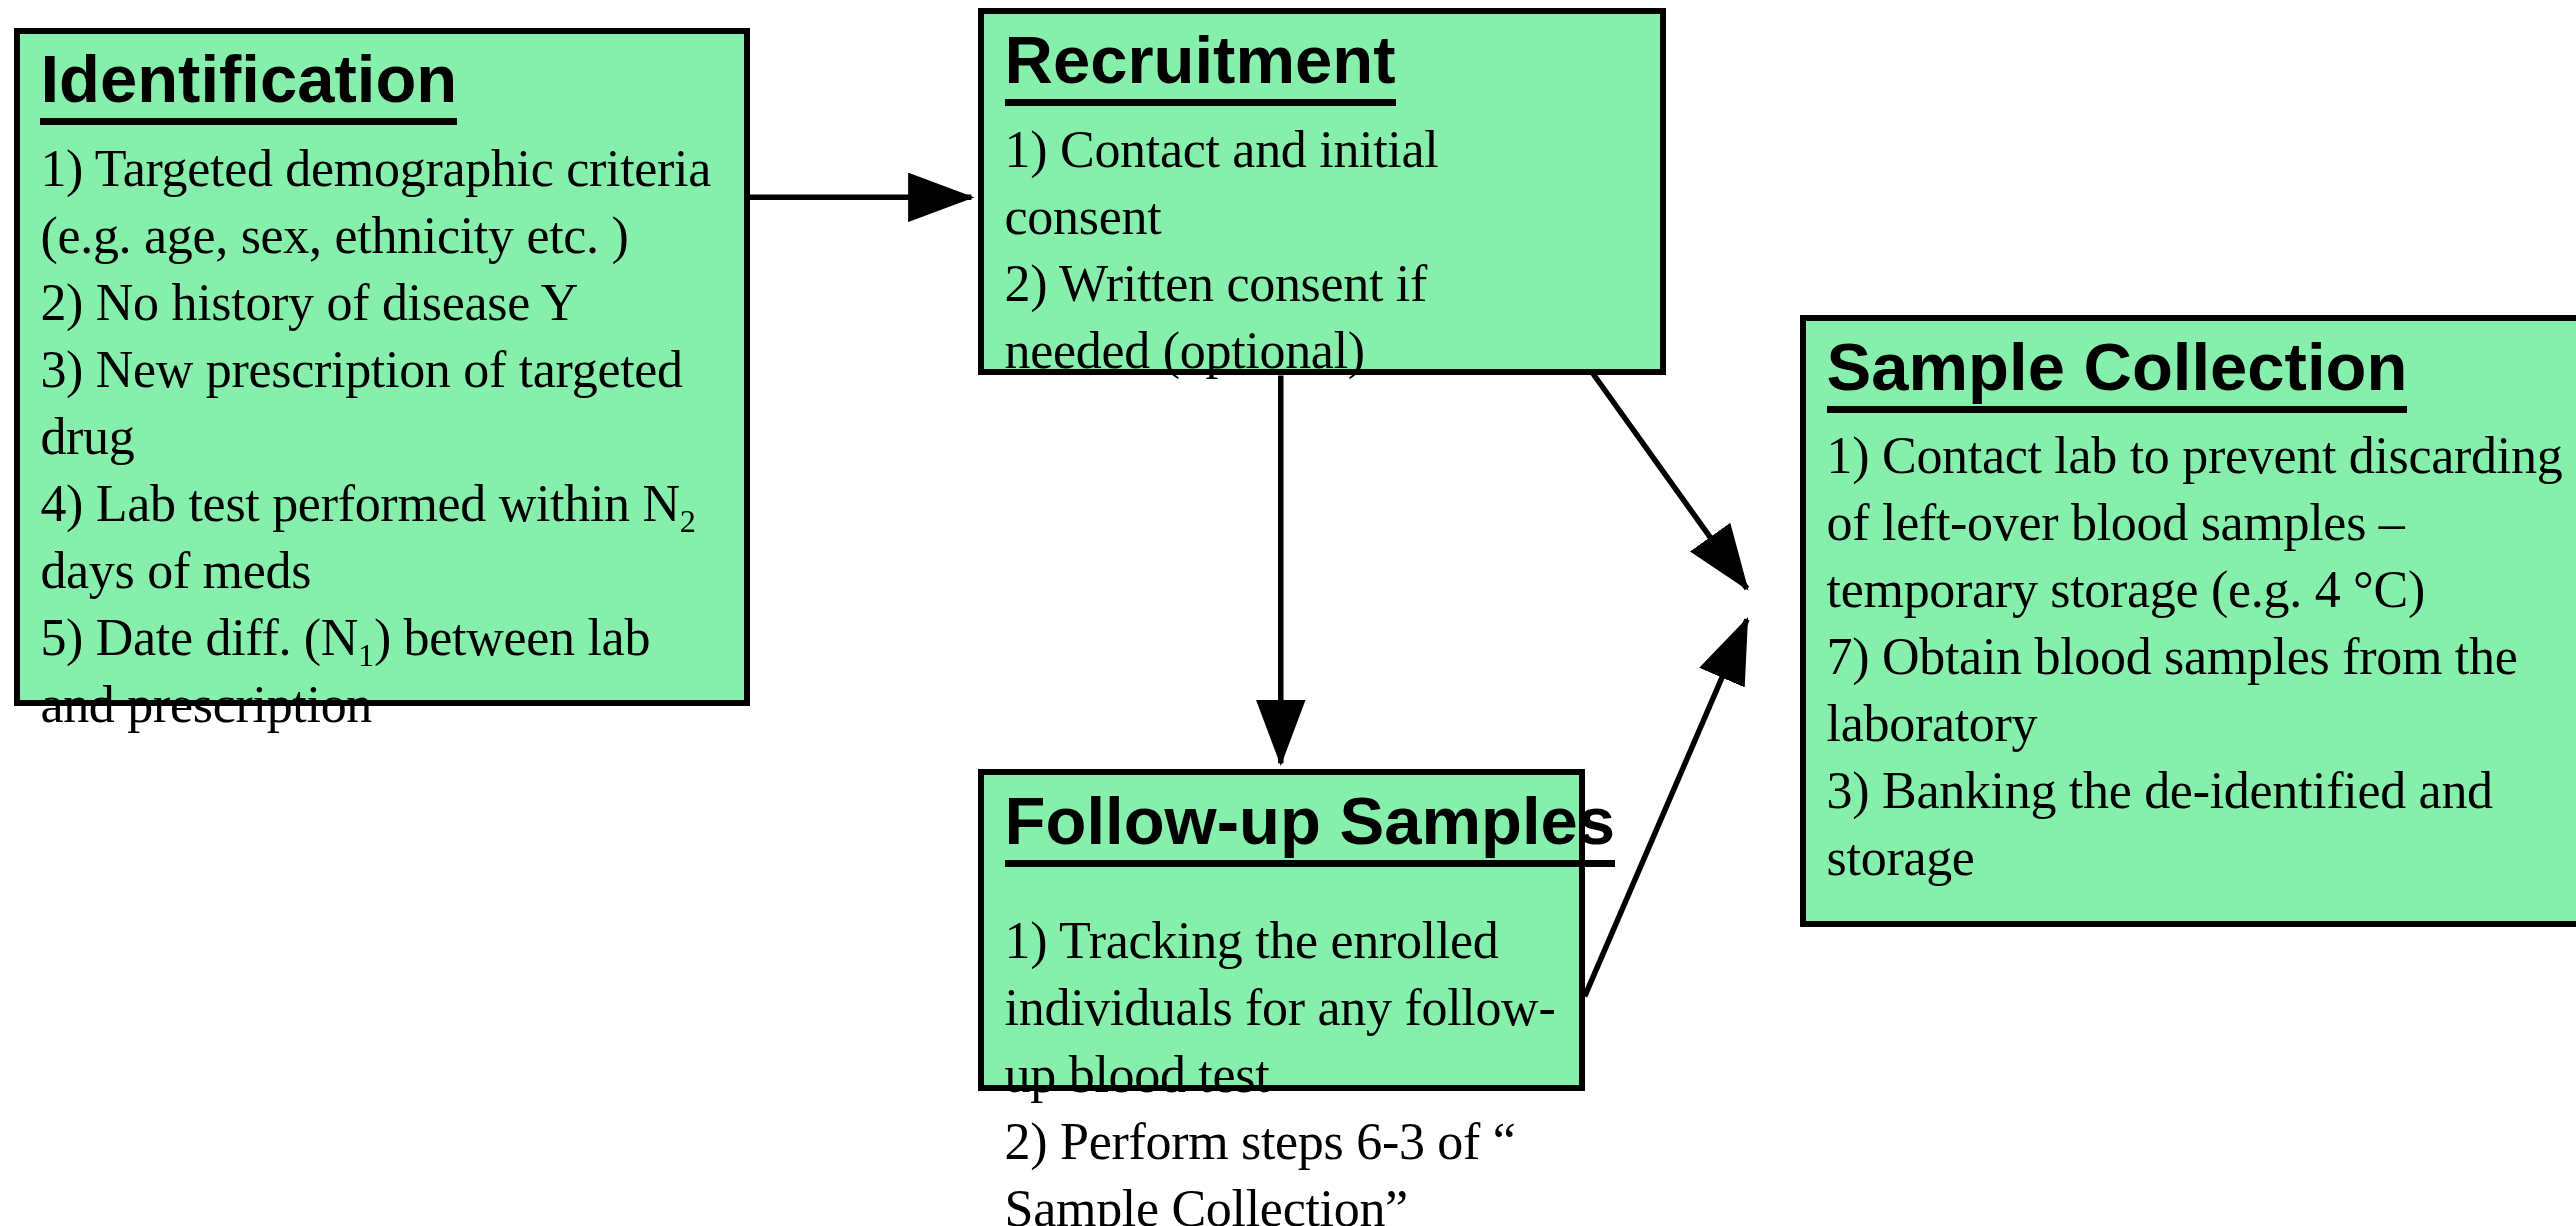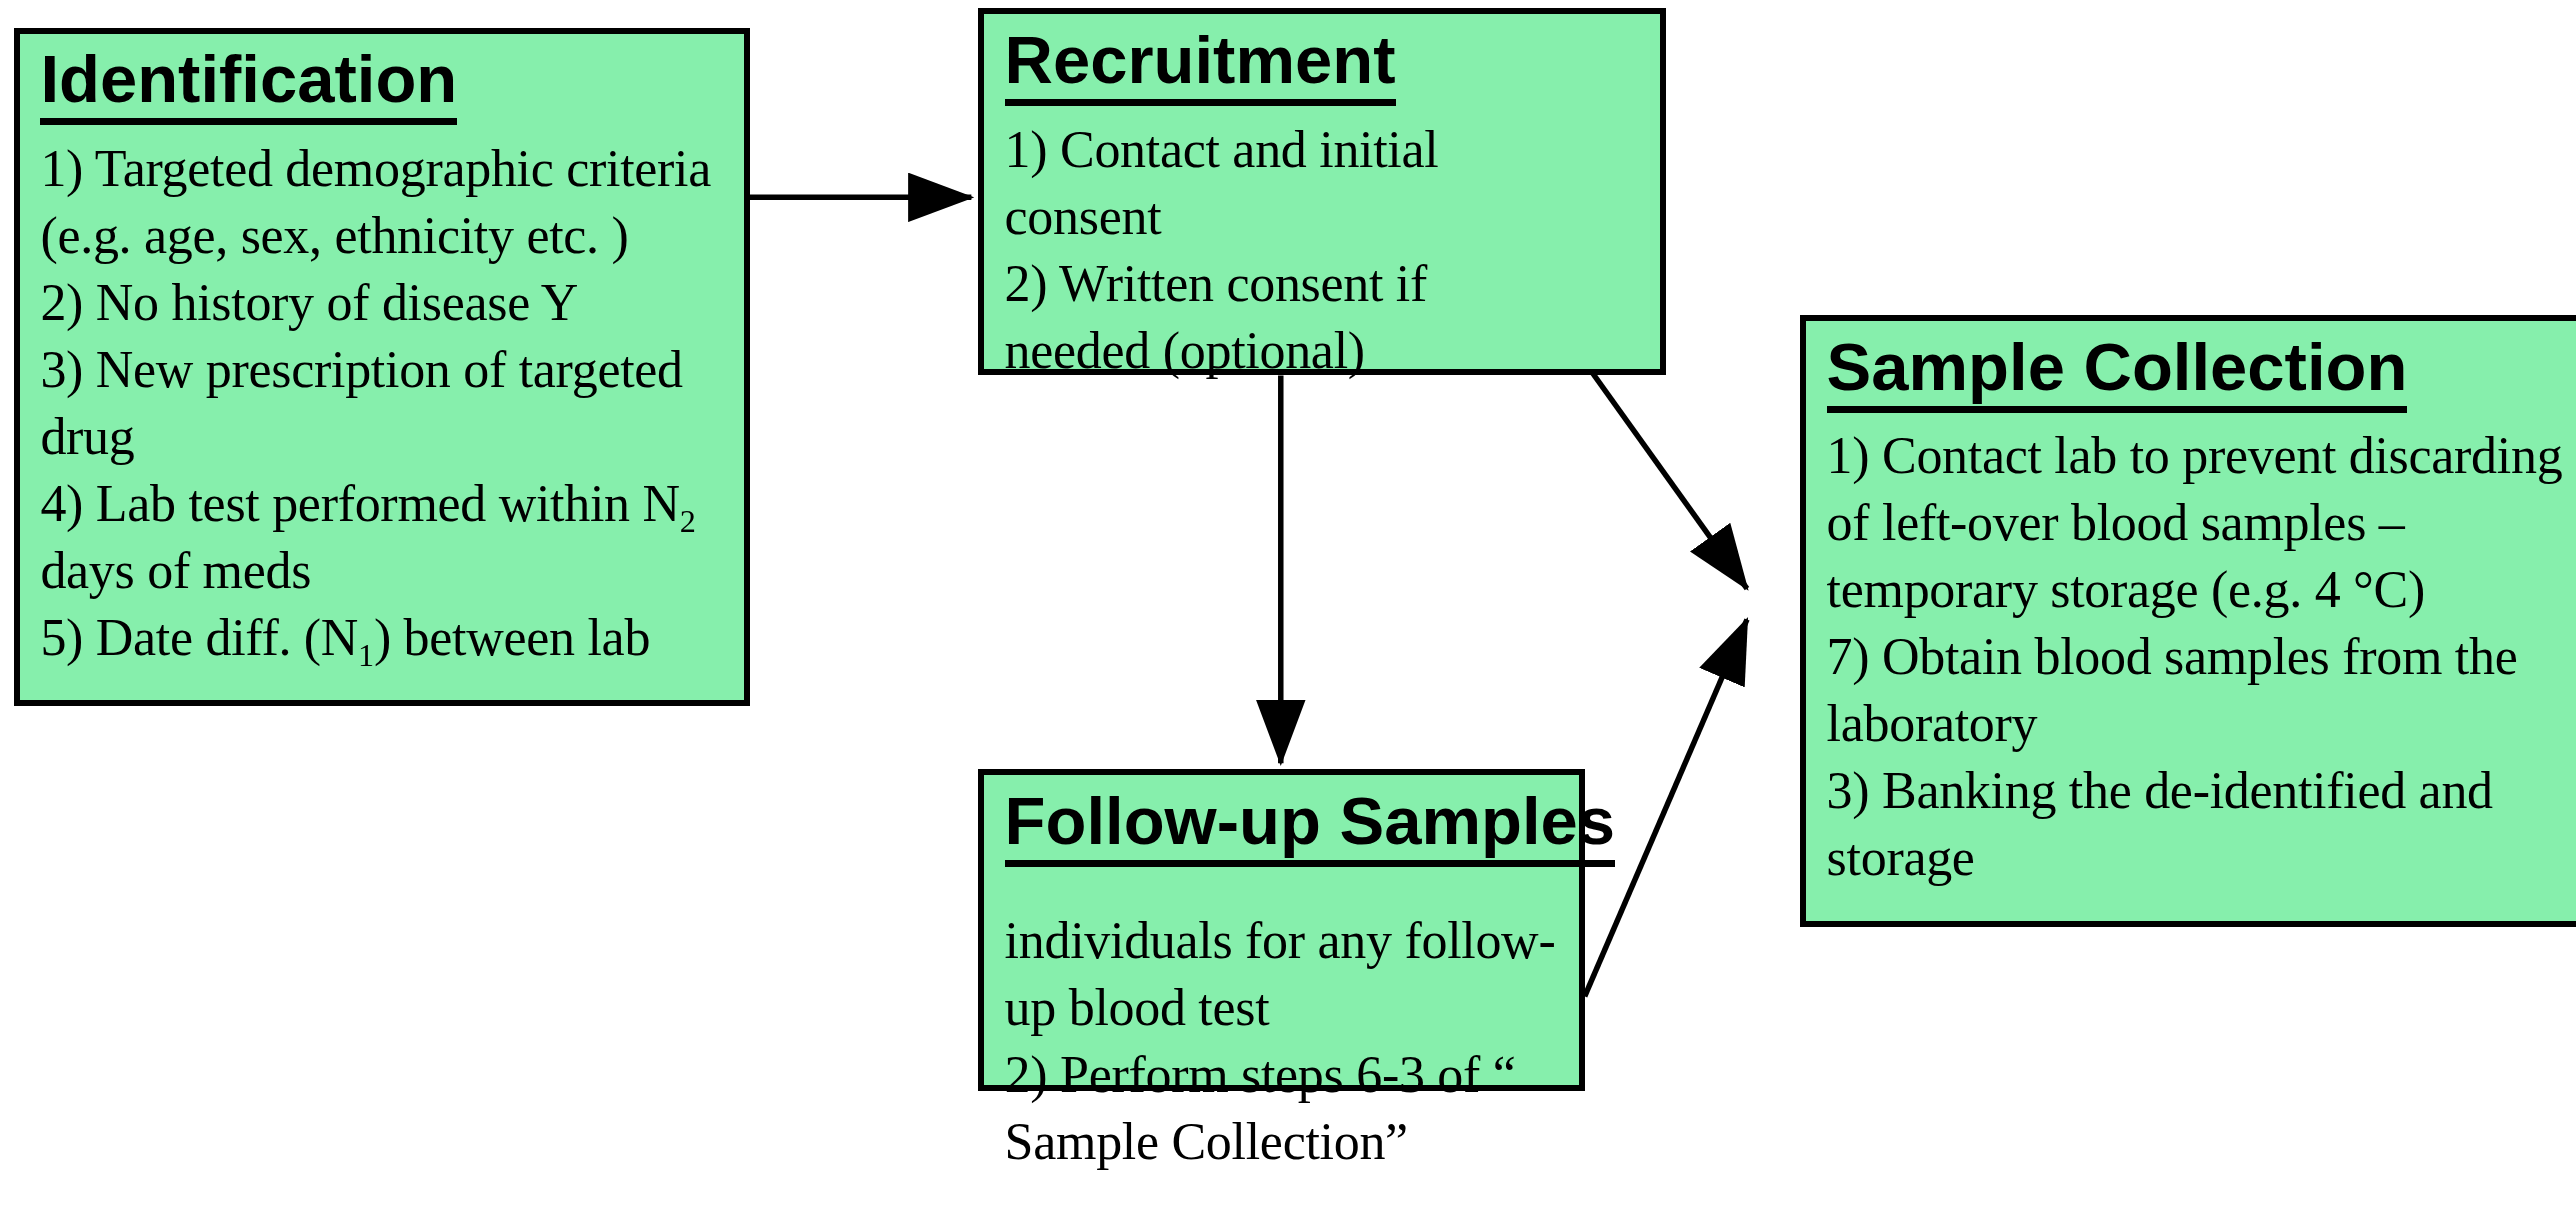--- a/index.html
+++ b/index.html
@@ -84,36 +84,38 @@
     <span class="box-title">Identification</span>
     <div class="box-body">
         <div class="ln">1) Targeted demographic criteria</div>
         <div class="ln">(e.g. age, sex, ethnicity etc. )</div>
         <div class="ln">2) No history of disease Y</div>
         <div class="ln">3) New prescription of targeted</div>
         <div class="ln">drug</div>
         <div class="ln">4) Lab test performed within N<sub>2</sub></div>
         <div class="ln">days of meds</div>
         <div class="ln">5) Date diff. (N<sub>1</sub>) between lab</div>
+        <div class="ln">and prescription</div>
       </div>
   </div>
 
   <div class="box" id="box-recruitment">
     <span class="box-title">Recruitment</span>
     <div class="box-body">
         <div class="ln">1) Contact and initial</div>
         <div class="ln">consent</div>
         <div class="ln">2) Written consent if</div>
         <div class="ln">needed (optional)</div>
       </div>
   </div>
 
   <div class="box" id="box-follow-up">
     <span class="box-title">Follow-up Samples</span>
     <div class="box-body">
+        <div class="ln">1) Tracking the enrolled</div>
         <div class="ln">individuals for any follow-</div>
         <div class="ln">up blood test</div>
         <div class="ln">2) Perform steps 6-3 of “</div>
         <div class="ln">Sample Collection”</div>
       </div>
   </div>
 
   <div class="box" id="box-sample-collection">
     <span class="box-title">Sample Collection</span>
     <div class="box-body">

